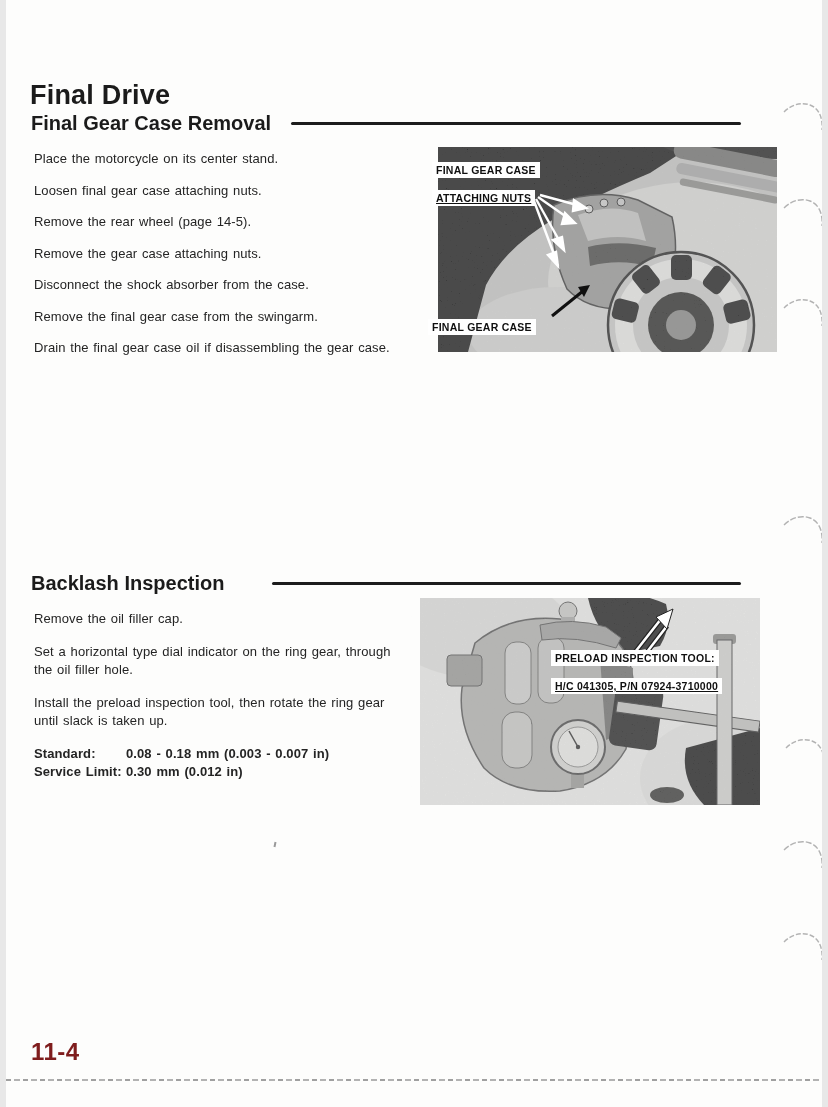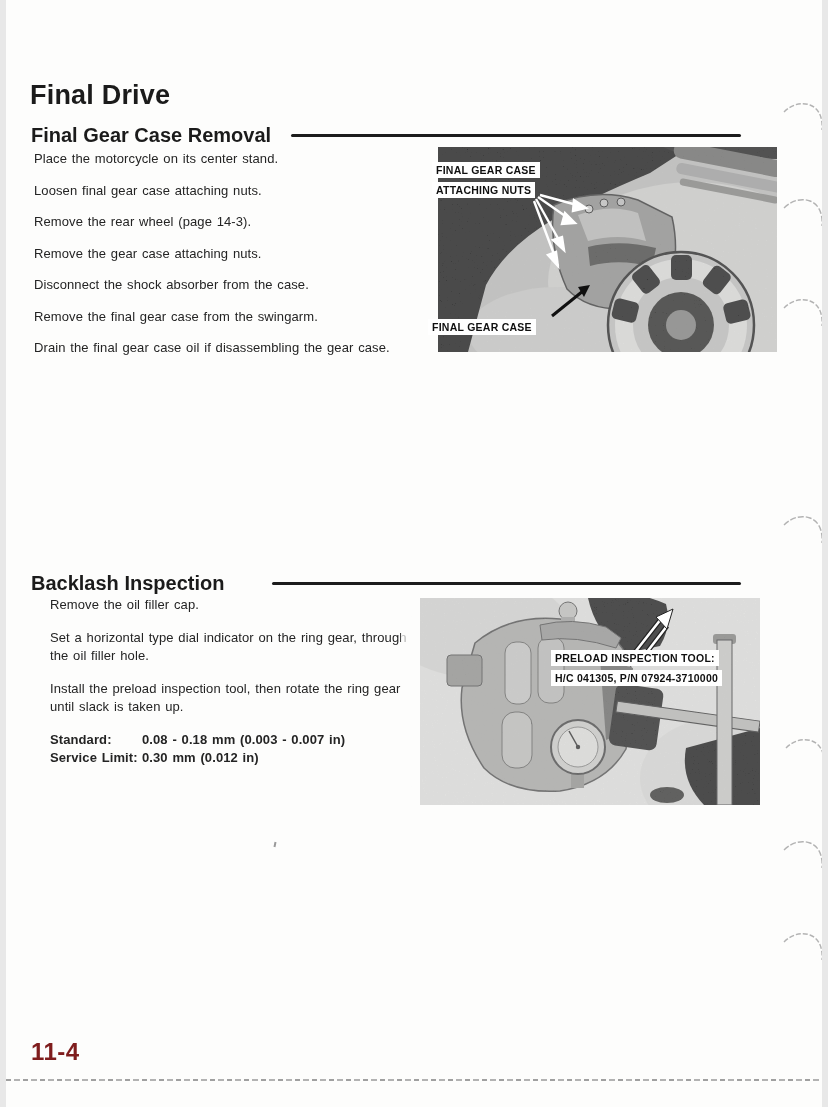--- a/index.html
+++ b/index.html
@@ -33,21 +33,21 @@
   
   .photo{ position:absolute; }
   .photo svg{ display:block; }
   .photo2-soft{ box-shadow:inset 0 0 14px 7px #fdfdfc;padding-left:19px; }
   .pl{ position:absolute; }
   .pl .box{
     display:inline-block; background:#fff; color:#101010;
     font-size:10.5px; font-weight:bold; letter-spacing:.25px; line-height:12px;
     padding:2px 4px; white-space:nowrap;
   }
-  .pl .box + .box{ margin-top:4px; }
+  .pl .box + .box{ margin-top:12px;text-decoration:underline; }
   .stack .box{ display:table; }
   
   .pagenum{
     position:absolute; left:25px; top:1038px;
     font-size:24px; font-weight:bold; color:#7f1d1d; letter-spacing:.5px;
   }
   .scan-edge{
     position:absolute; left:0; top:1079px; width:828px; height:2px;
     background:repeating-linear-gradient(90deg,#8f8f8f 0 5px,transparent 5px 8px,#a5a5a5 8px 14px,transparent 14px 17px);
     opacity:.85;
@@ -55,29 +55,29 @@
   .squiggle{ position:absolute; width:46px; height:36px; }
   .speck{ position:absolute; width:2px; height:5px; background:#9a9a9a; transform:rotate(12deg); }
 </style>
 </head>
 <body>
 
 <div class="page">
 
   <div class="title">Final Drive</div>
 
-  <div class="subhead-row" style="top:124px;">
+  <div class="subhead-row" style="top:112px;">
     <span class="h2">Final Gear Case Removal</span>
     <span class="rule"></span>
   </div>
 
   <div class="textcol" style="left:28px; top:150px; width:375px;">
     <p>Place the motorcycle on its center stand.</p>
     <p>Loosen final gear case attaching nuts.</p>
-    <p>Remove the rear wheel (page 14-3).</p>
+    <p>Remove the rear wheel (page 14-5).</p>
     <p>Remove the gear case attaching nuts.</p>
     <p>Disconnect the shock absorber from the case.</p>
     <p>Remove the final gear case from the swingarm.</p>
     <p>Drain the final gear case oil if disassembling the gear case.</p>
   </div>
 
   <div class="photo" style="left:396px; top:147px; width:339px; height:205px;padding-left:36px;">
     <svg viewBox="0 0 339 205" width="339" height="205">
       <defs>
         <filter id="gr1" x="-5%" y="-5%" width="110%" height="110%">
@@ -145,21 +145,21 @@
     <div class="pl" style="left:26px; top:170px;">
       <span class="box">FINAL GEAR CASE</span>
     </div>
   </div>
 
   <div class="subhead-row" style="top:572px;gap:48px;">
     <span class="h2">Backlash Inspection</span>
     <span class="rule" style="height:2.5px;"></span>
   </div>
 
-  <div class="textcol s2" style="left:28px; top:596px; width:375px;margin-left:16px;">
+  <div class="textcol s2" style="left:28px; top:610px; width:375px;">
     <p>Remove the oil filler cap.</p>
     <p>Set a horizontal type dial indicator on the ring gear, through the oil filler hole.</p>
     <p>Install the preload inspection tool, then rotate the ring gear until slack is taken up.</p>
     <div class="specs">
       <div class="spec-row">
         <span class="lbl">Standard:</span>
         <span>0.08 - 0.18 mm (0.003 - 0.007 in)</span>
       </div>
       <div class="spec-row">
         <span class="lbl">Service Limit:</span>

